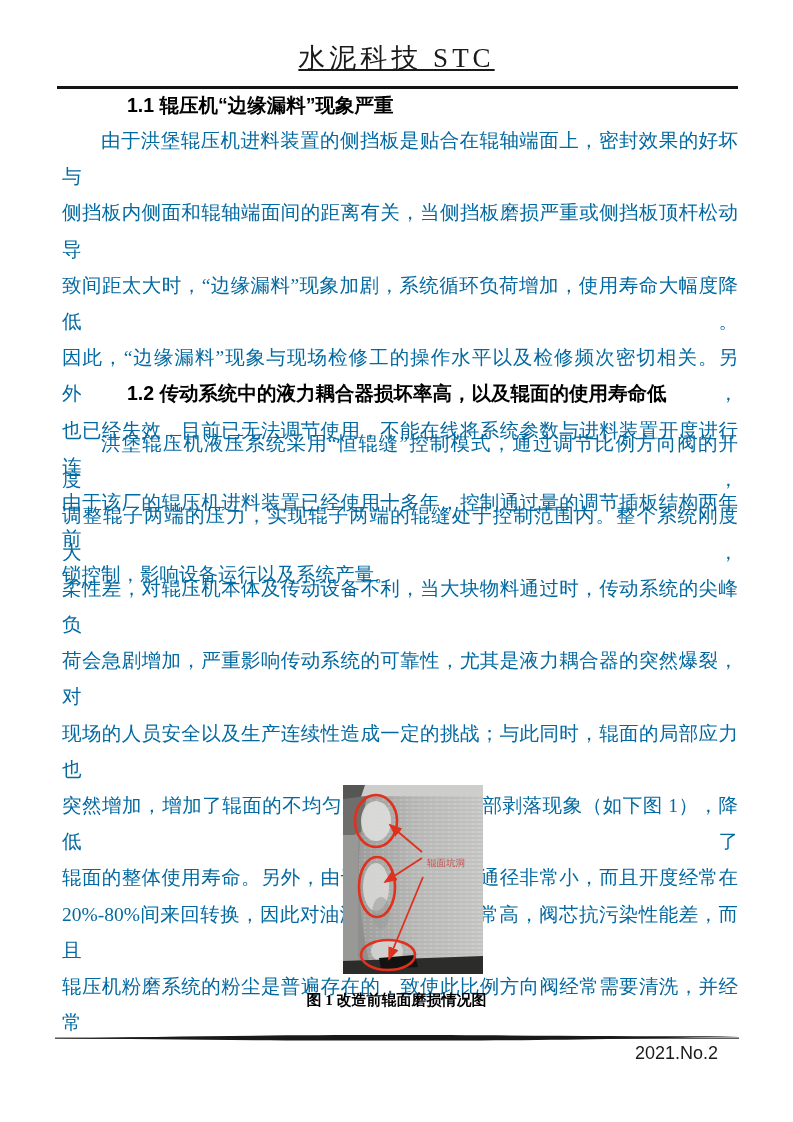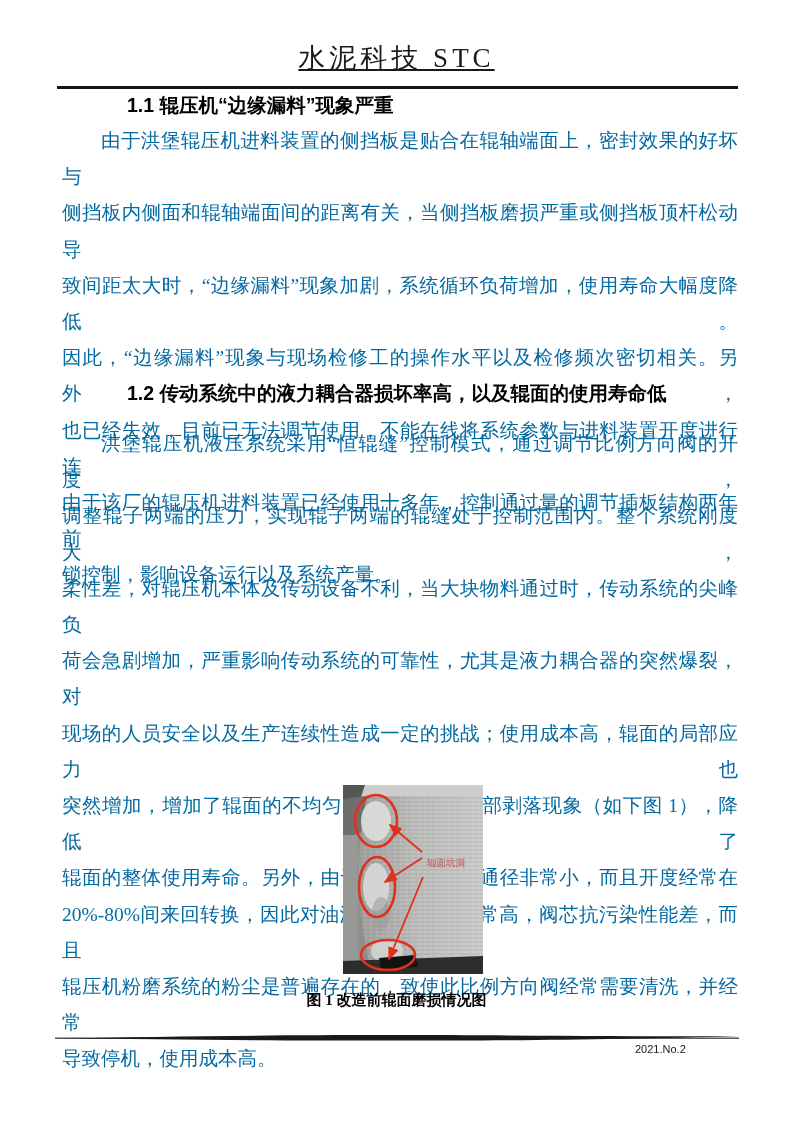--- a/index.html
+++ b/index.html
@@ -44,21 +44,21 @@
   }
   .footer-rule{
     position:absolute;left:55px;top:1034px;width:684px;height:8px;
   }
   .page-number{
     position:absolute;top:1043px;left:0;width:100%;text-align:center;
     font-family:"Liberation Sans","DejaVu Sans",sans-serif;font-size:13px;color:#1a1a1a;
   }
   .issue-number{
     position:absolute;top:1043px;left:635px;
-    font-family:"Liberation Sans","DejaVu Sans",sans-serif;font-size:11px;color:#1a1a1a;
+    font-family:"Liberation Sans","DejaVu Sans",sans-serif;font-size:18px;color:#1a1a1a;
   }
 </style>
 </head>
 <body>
 
 <div class="page">
 
   <div class="journal-title">水泥科技 STC</div>
 
   <div class="header-rule"></div>
@@ -75,26 +75,25 @@
       <div class="line">锁控制，影响设备运行以及系统产量。</div>
     </div>
 
   <div class="section-heading" id="heading-2">1.2 传动系统中的液力耦合器损坏率高，以及辊面的使用寿命低</div>
 
   <div class="para" id="para-2">
       <div class="line">洪堡辊压机液压系统采用“恒辊缝”控制模式，通过调节比例方向阀的开度，</div>
       <div class="line">调整辊子两端的压力，实现辊子两端的辊缝处于控制范围内。整个系统刚度大，</div>
       <div class="line">柔性差，对辊压机本体及传动设备不利，当大块物料通过时，传动系统的尖峰负</div>
       <div class="line">荷会急剧增加，严重影响传动系统的可靠性，尤其是液力耦合器的突然爆裂，对</div>
-      <div class="line">现场的人员安全以及生产连续性造成一定的挑战；使用成本高，辊面的局部应力也</div>
+      <div class="line">现场的人员安全以及生产连续性造成一定的挑战；与此同时，辊面的局部应力也</div>
       <div class="line">突然增加，增加了辊面的不均匀磨损，或出现局部剥落现象（如下图 1），降低了</div>
       <div class="line">辊面的整体使用寿命。另外，由于比例方向阀的通径非常小，而且开度经常在</div>
       <div class="line">20%-80%间来回转换，因此对油液清洁度要求非常高，阀芯抗污染性能差，而且</div>
       <div class="line">辊压机粉磨系统的粉尘是普遍存在的，致使此比例方向阀经常需要清洗，并经常</div>
-      <div class="line">导致停机，使用成本高。</div>
     </div>
 
   <svg class="figure-photo" viewBox="0 0 140 189" width="140" height="189" xmlns="http://www.w3.org/2000/svg">
     <defs>
       <linearGradient id="rollGrad" x1="0" y1="0" x2="1" y2="0">
         <stop offset="0" stop-color="#9f9f9d"></stop>
         <stop offset="0.45" stop-color="#bcbcba"></stop>
         <stop offset="1" stop-color="#cbcbc9"></stop>
       </linearGradient>
       <pattern id="tex" width="6" height="4" patternUnits="userSpaceOnUse">

